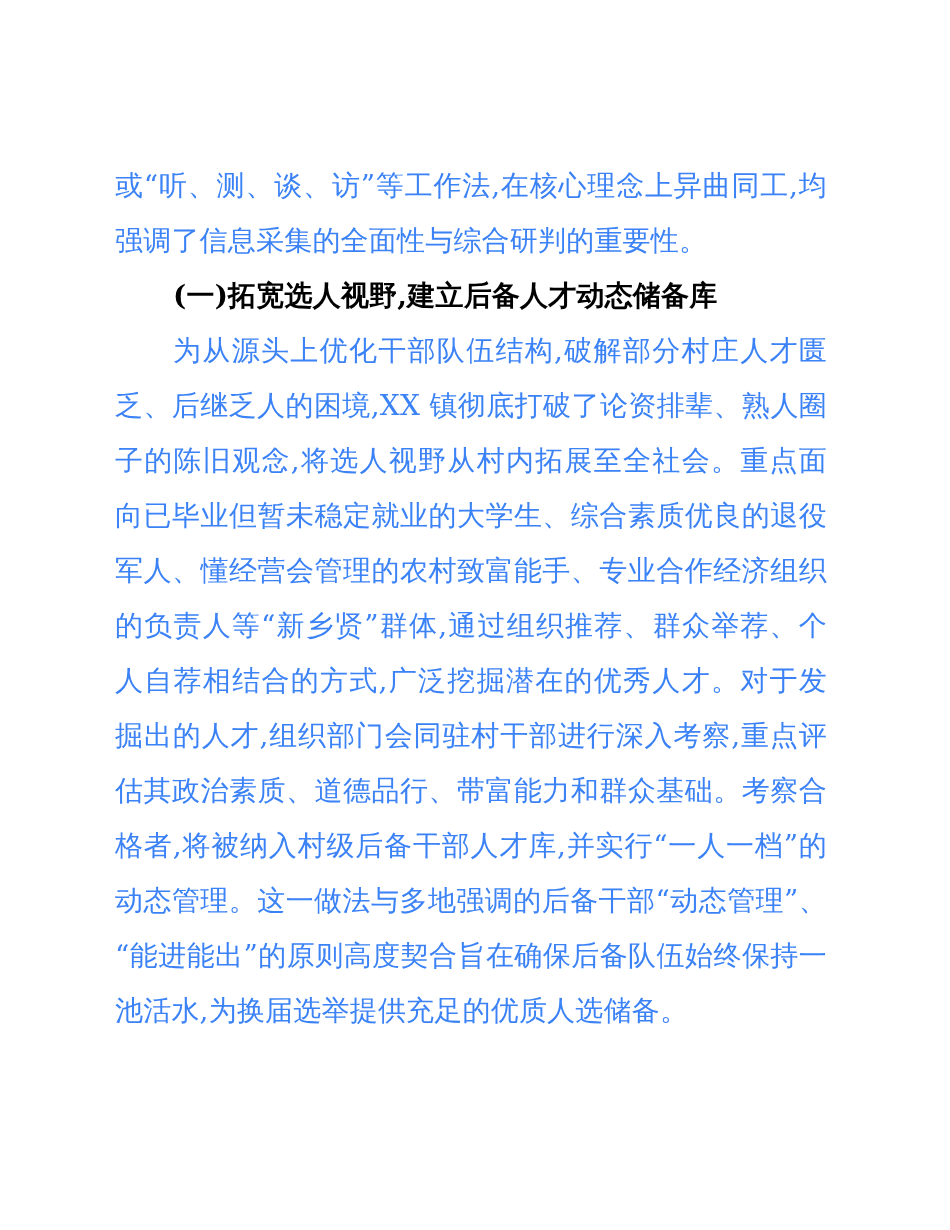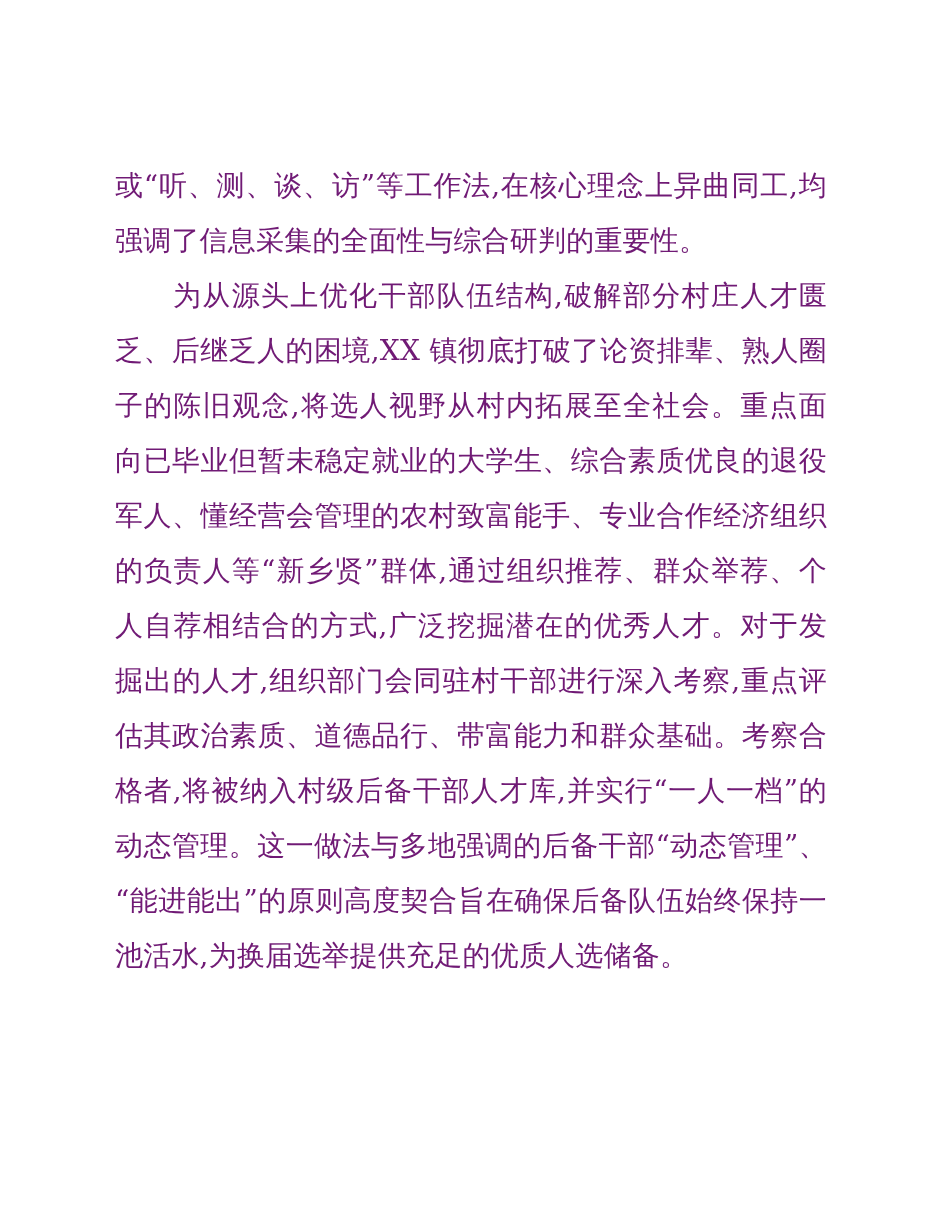--- a/index.html
+++ b/index.html
@@ -32,21 +32,21 @@
 
   
   .para {
     font-family: "DejaVu Serif", "Liberation Serif", serif;
     font-size: 28px;
     line-height: 55px;
     text-align: justify;
     text-justify: inter-ideograph;
     margin: 0;
     letter-spacing: 0.2px;
-    color: #701a75;
+    color: #3b82f6;
     font-weight: 400;
   }
 
   .para.indent {
     text-indent: 58px;
   }
 
   .para.cont {
     text-indent: 0;
   }
@@ -78,17 +78,18 @@
 </head>
 <body>
 
 <div class="page">
   <div class="content">
 
     <p class="para cont">或“听、测、谈、访”等工作法,在核心理念上异曲同工,均强调了信息采集的全面性与综合研判的重要性。</p>
 
 
 
+    <h3 class="heading-2">(一)拓宽选人视野,建立后备人才动态储备库</h3>
 
     <p class="para indent">为从源头上优化干部队伍结构,破解部分村庄人才匮乏、后继乏人的困境,XX 镇彻底打破了论资排辈、熟人圈子的陈旧观念,将选人视野从村内拓展至全社会。重点面向已毕业但暂未稳定就业的大学生、综合素质优良的退役军人、懂经营会管理的农村致富能手、专业合作经济组织的负责人等“新乡贤”群体,通过组织推荐、群众举荐、个人自荐相结合的方式,广泛挖掘潜在的优秀人才。对于发掘出的人才,组织部门会同驻村干部进行深入考察,重点评估其政治素质、道德品行、带富能力和群众基础。考察合格者,将被纳入村级后备干部人才库,并实行“一人一档”的动态管理。这一做法与多地强调的后备干部“动态管理”、“能进能出”的原则高度契合旨在确保后备队伍始终保持一池活水,为换届选举提供充足的优质人选储备。</p>
 
   </div>
 </div>
 
 </body></html>

